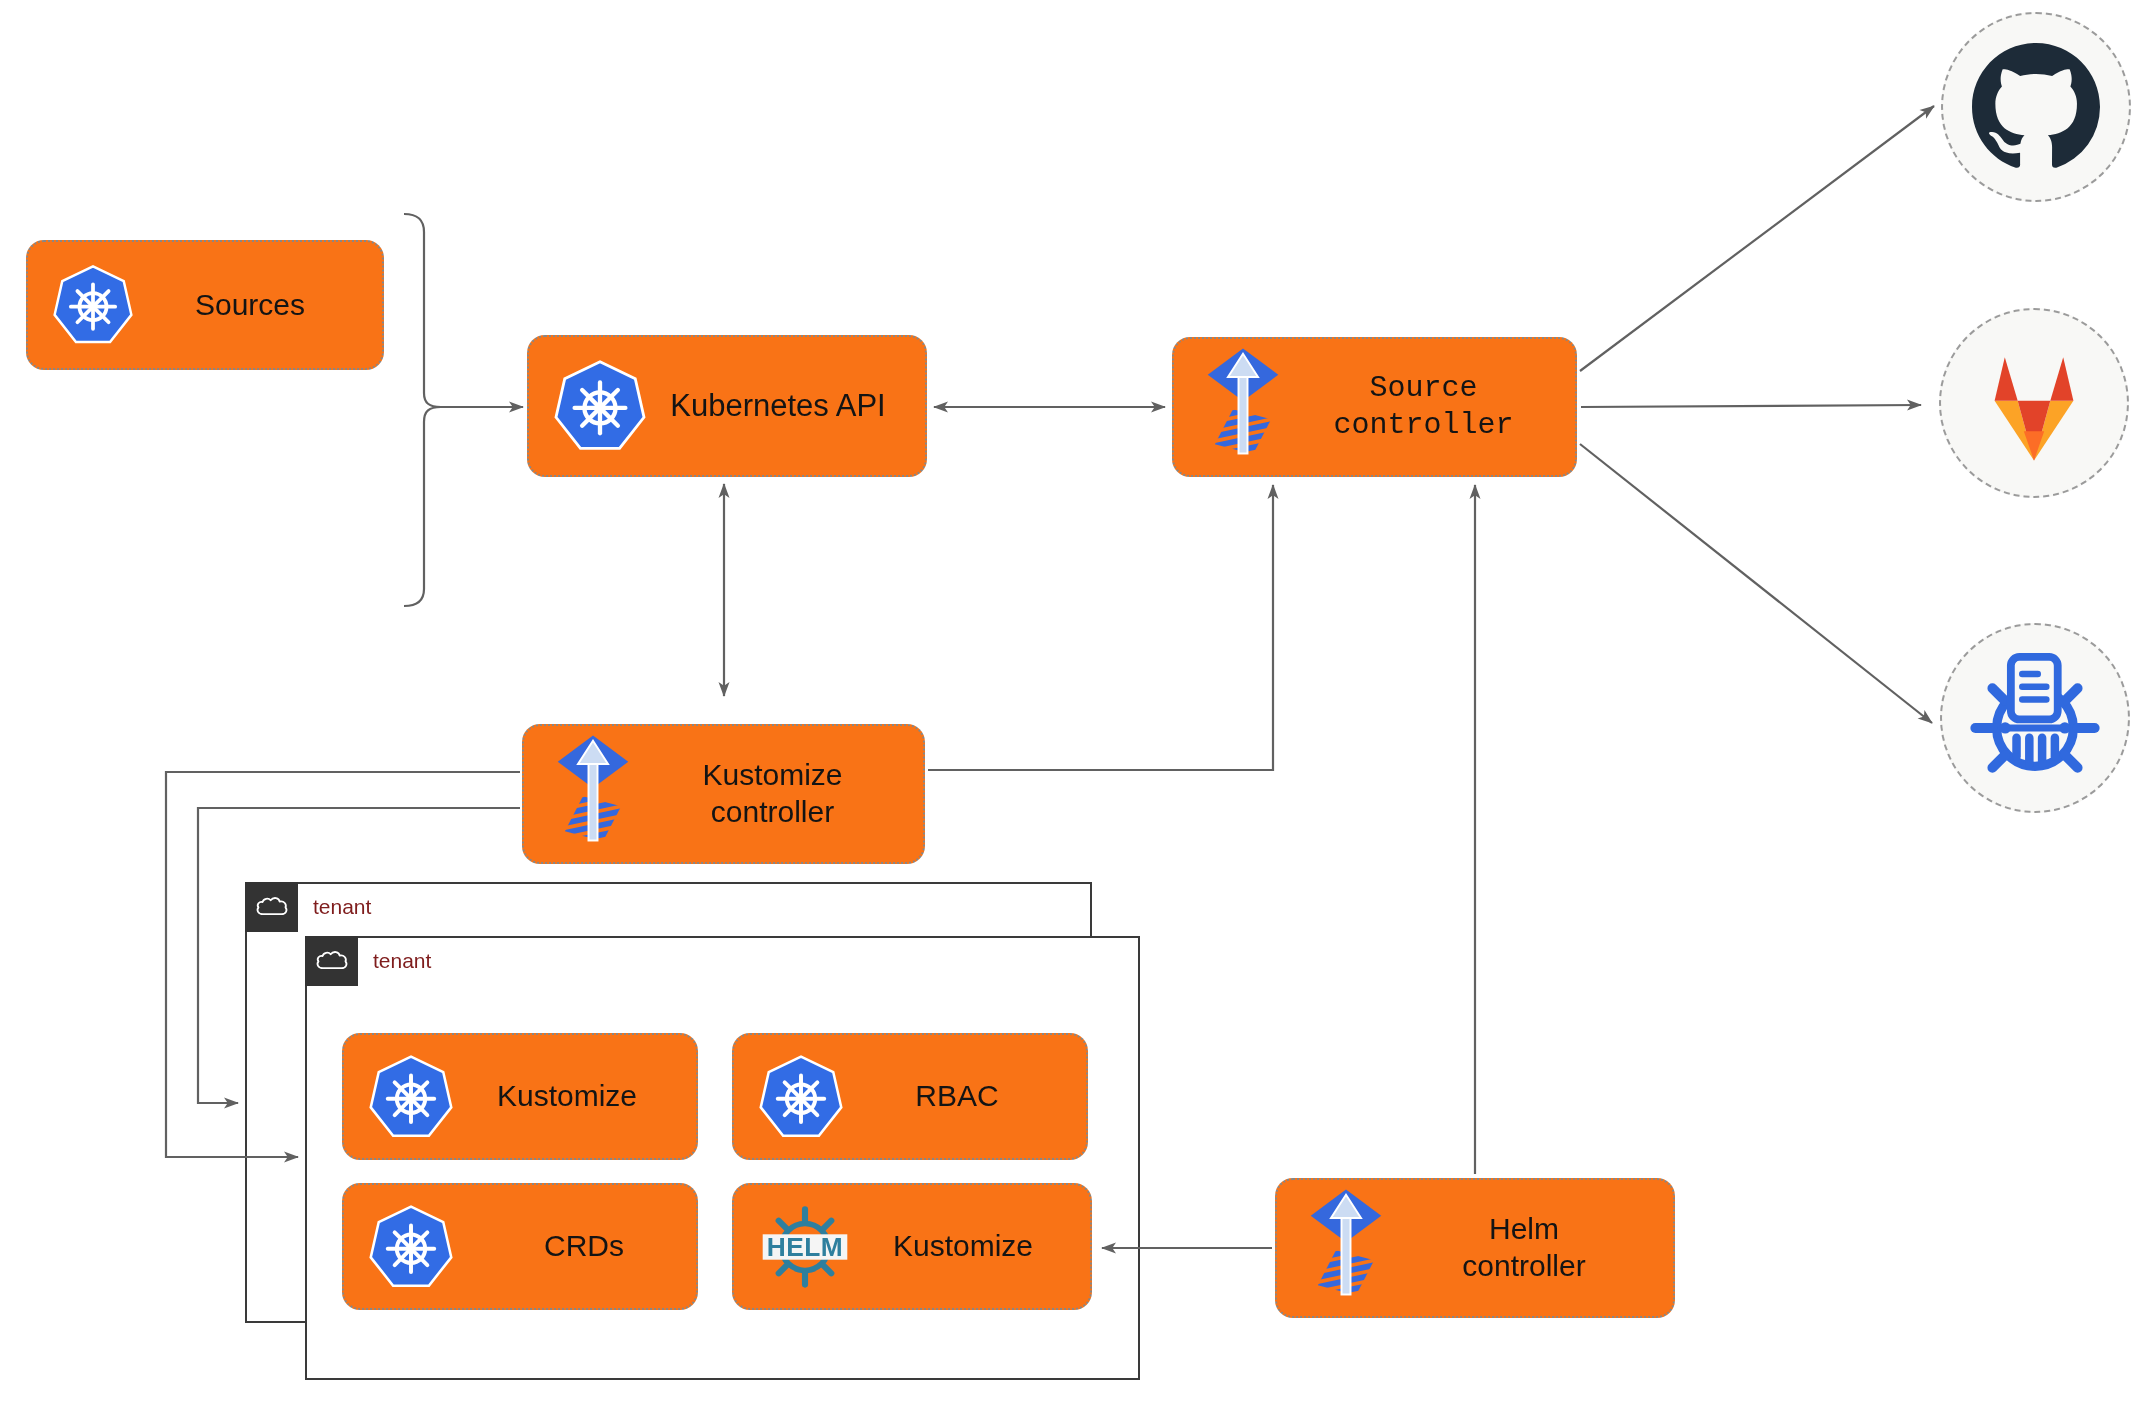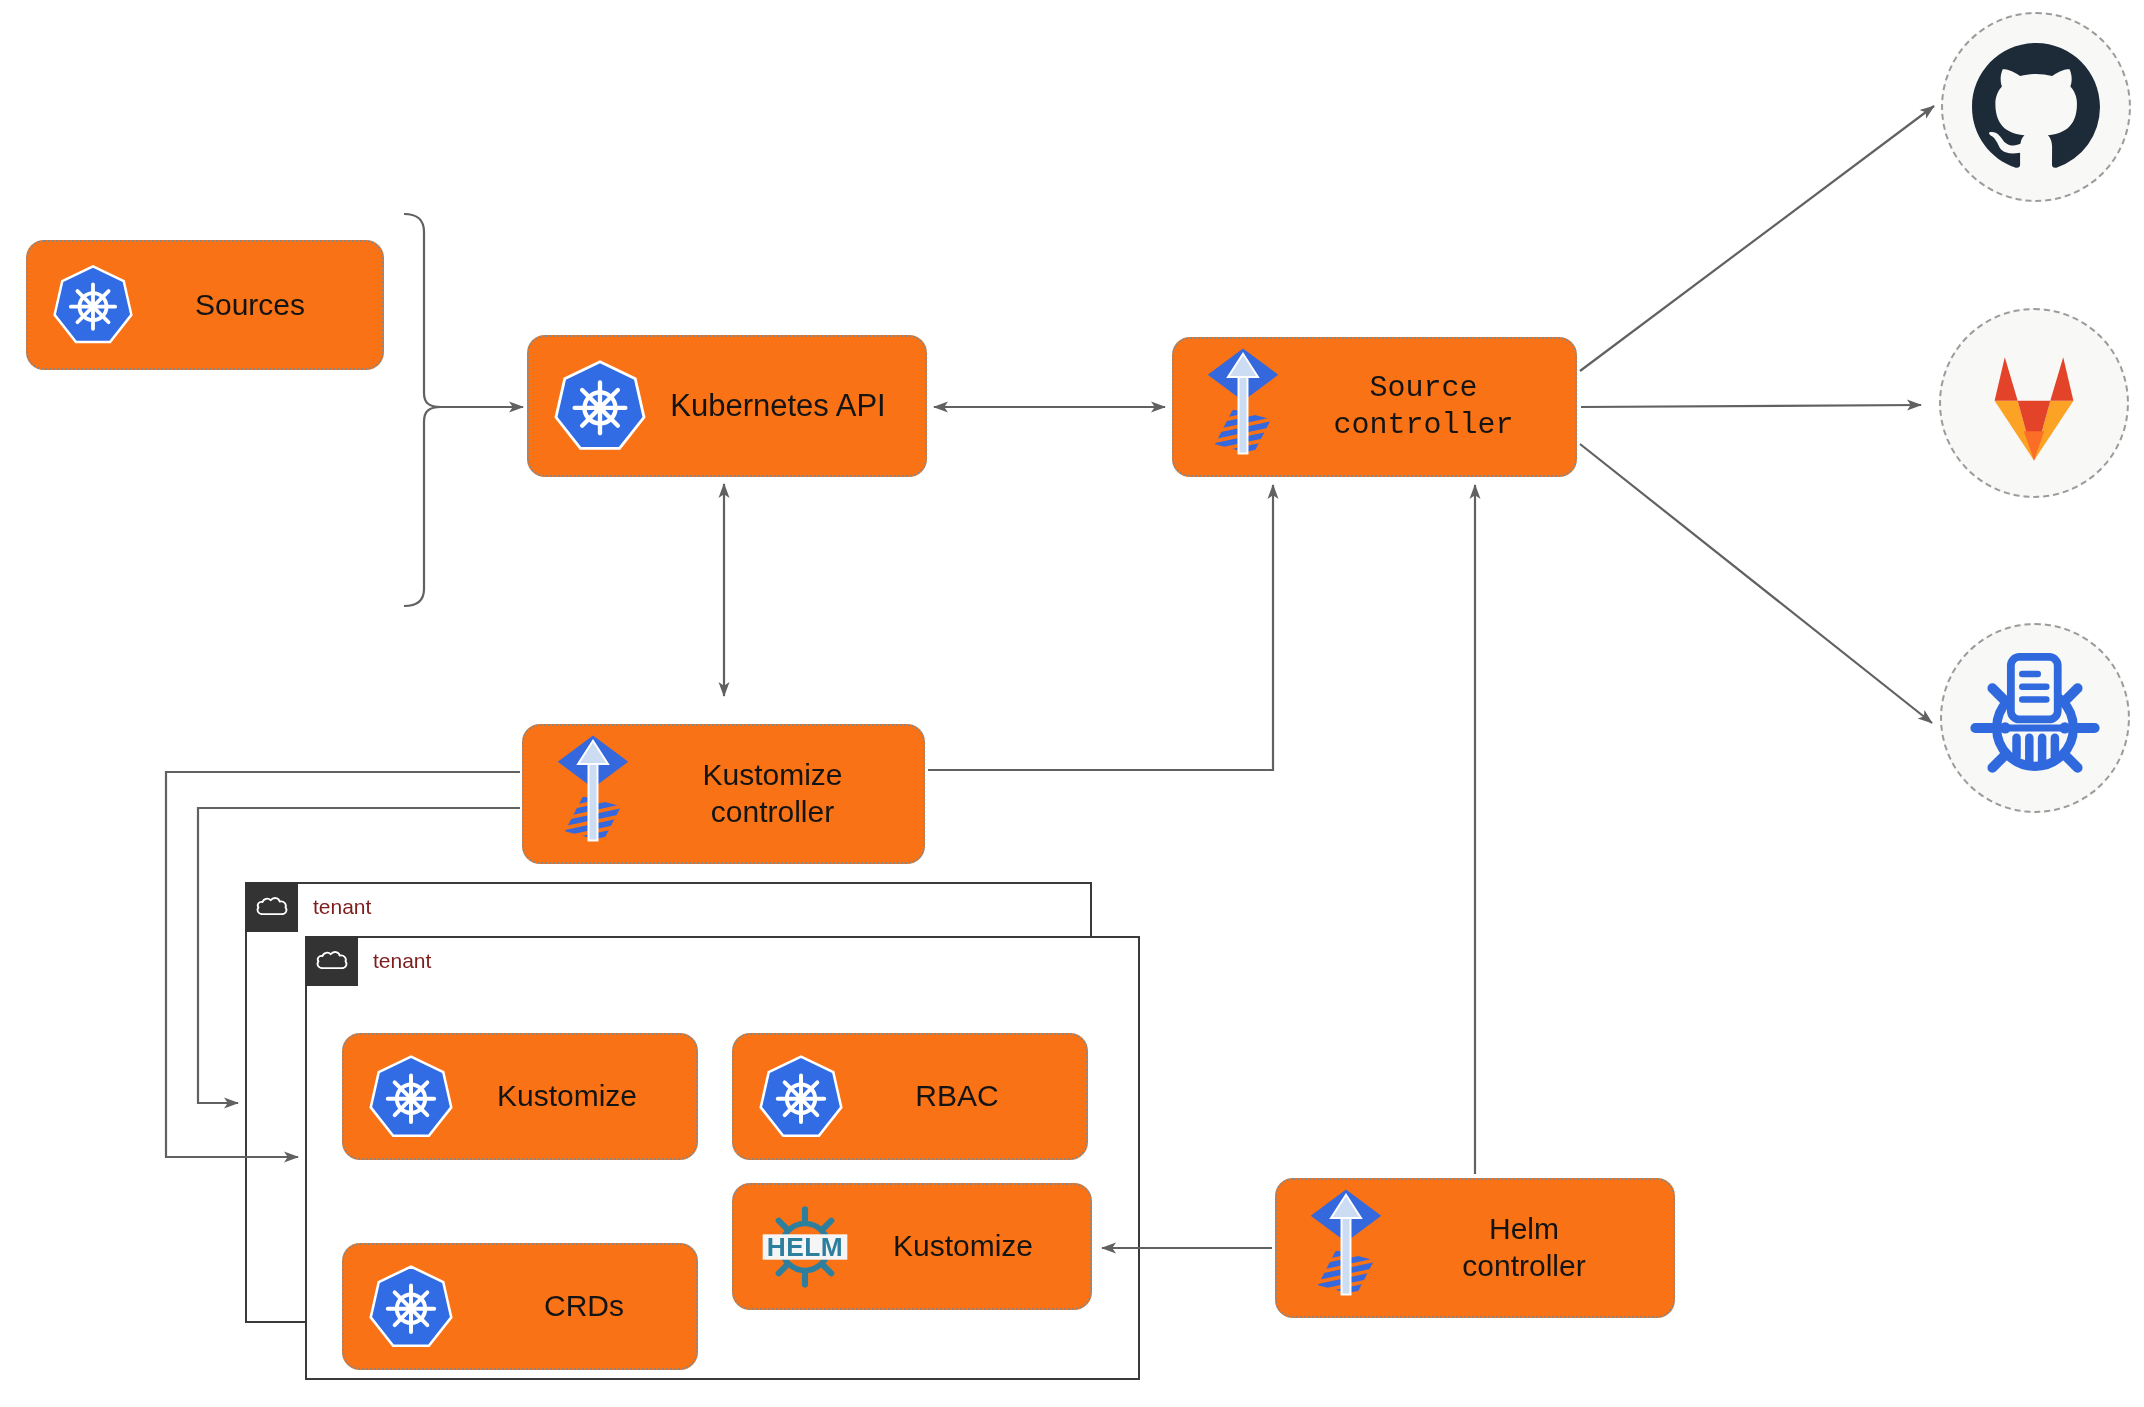--- a/index.html
+++ b/index.html
@@ -142,21 +142,21 @@
     <span class="lbl">Kustomize</span>
   </div>
   <div class="node" style="left:732px;top:1033px;width:356px;height:127px;">
     <span class="ic">
         <svg width="86" height="86">
           <use href="#sym-k8s"></use>
         </svg>
       </span>
     <span class="lbl">RBAC</span>
   </div>
-  <div class="node" style="left:342px;top:1243px;width:356px;height:127px;gap:34px;">
+  <div class="node" style="left:342px;top:1183px;width:356px;height:127px;gap:34px;">
     <span class="ic">
         <svg width="86" height="86">
           <use href="#sym-k8s"></use>
         </svg>
       </span>
     <span class="lbl">CRDs</span>
   </div>
   <div class="node" style="left:732px;top:1183px;width:360px;height:127px;">
     <span class="ic">
         <svg width="94" height="94">

